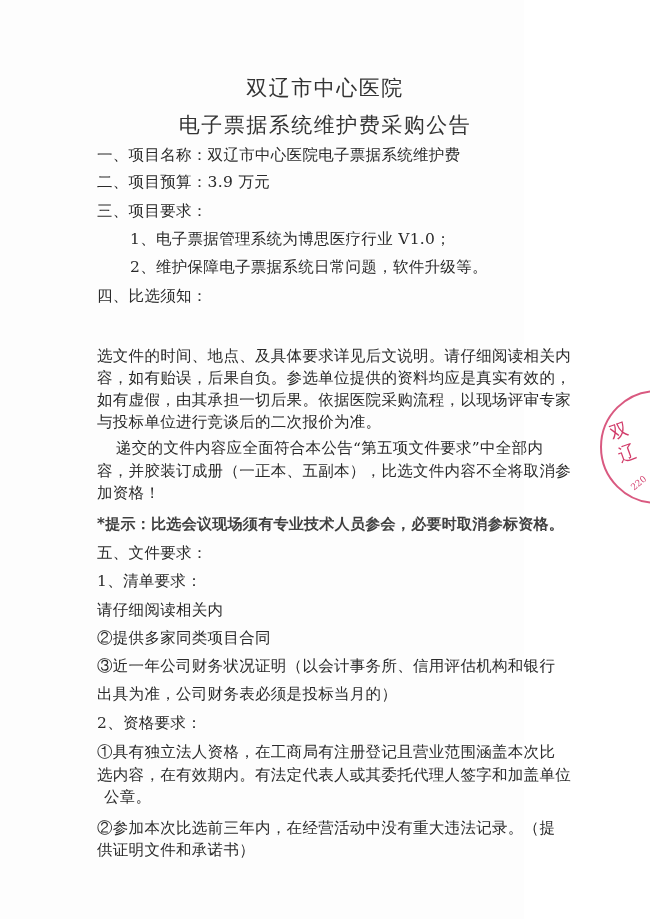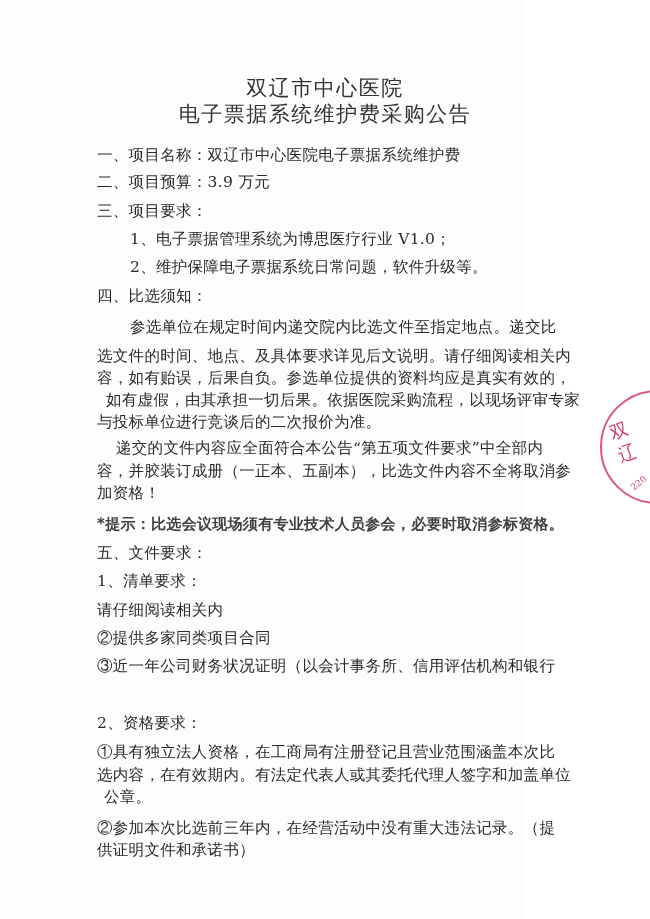--- a/index.html
+++ b/index.html
@@ -17,46 +17,46 @@
   }
   .seal-text { position: absolute; color: #d23c6a; font-size: 18px; transform: rotate(-20deg); }
   .seal-text2 { position: absolute; color: #d23c6a; font-size: 9px; transform: rotate(-40deg); }
 </style>
 </head>
 <body>
 
 <div class="page">
 
   <div class="title" style="top:74px;">双辽市中心医院</div>
-  <div class="title" style="top:100px;">电子票据系统维护费采购公告</div>
+  <div class="title" style="top:111px;">电子票据系统维护费采购公告</div>
 
   <div class="line" style="left:97px; top:145px;">一、项目名称：双辽市中心医院电子票据系统维护费</div>
   <div class="line" style="left:97px; top:172px;">二、项目预算：3.9 万元</div>
   <div class="line" style="left:97px; top:201px;">三、项目要求：</div>
   <div class="line" style="left:130px; top:229px;">1、电子票据管理系统为博思医疗行业 V1.0；</div>
   <div class="line" style="left:130px; top:257px;">2、维护保障电子票据系统日常问题，软件升级等。</div>
   <div class="line" style="left:97px; top:286px;">四、比选须知：</div>
 
-  <div class="line" style="left:130px; top:317px;">参选单位在规定时间内递交院内比选文件至指定地点。递交比</div>
   <div class="line" style="left:97px; top:346px;">选文件的时间、地点、及具体要求详见后文说明。请仔细阅读相关内</div>
   <div class="line" style="left:97px; top:368px;">容，如有贻误，后果自负。参选单位提供的资料均应是真实有效的，</div>
-  <div class="line" style="left:97px; top:390px;margin-left:9px;">如有虚假，由其承担一切后果。依据医院采购流程，以现场评审专家</div>
+  <div class="line" style="left:97px; top:390px;">如有虚假，由其承担一切后果。依据医院采购流程，以现场评审专家</div>
   <div class="line" style="left:97px; top:412px;">与投标单位进行竞谈后的二次报价为准。</div>
 
   <div class="line" style="left:116px; top:438px;">递交的文件内容应全面符合本公告“第五项文件要求”中全部内</div>
   <div class="line" style="left:97px; top:461px;">容，并胶装订成册（一正本、五副本），比选文件内容不全将取消参</div>
   <div class="line" style="left:97px; top:483px;">加资格！</div>
 
   <div class="line bold" style="left:97px; top:514px;">*提示：比选会议现场须有专业技术人员参会，必要时取消参标资格。</div>
 
   <div class="line" style="left:97px; top:543px;">五、文件要求：</div>
   <div class="line" style="left:97px; top:571px;">1、清单要求：</div>
   <div class="line" style="left:97px; top:600px;">请仔细阅读相关内</div>
   <div class="line" style="left:97px; top:628px;">②提供多家同类项目合同</div>
   <div class="line" style="left:97px; top:656px;">③近一年公司财务状况证明（以会计事务所、信用评估机构和银行</div>
+  <div class="line" style="left:97px; top:684px;">出具为准，公司财务表必须是投标当月的）</div>
 
   <div class="line" style="left:97px; top:713px;">2、资格要求：</div>
   <div class="line" style="left:97px; top:742px;">①具有独立法人资格，在工商局有注册登记且营业范围涵盖本次比</div>
   <div class="line" style="left:97px; top:765px;">选内容，在有效期内。有法定代表人或其委托代理人签字和加盖单位</div>
   <div class="line" style="left:104px; top:787px;">公章。</div>
   <div class="line" style="left:97px; top:818px;">②参加本次比选前三年内，在经营活动中没有重大违法记录。（提</div>
   <div class="line" style="left:97px; top:840px;">供证明文件和承诺书）</div>
 
   <div class="seal"></div>
   <div class="seal-text" style="left:614px; top:418px;">双辽</div>

